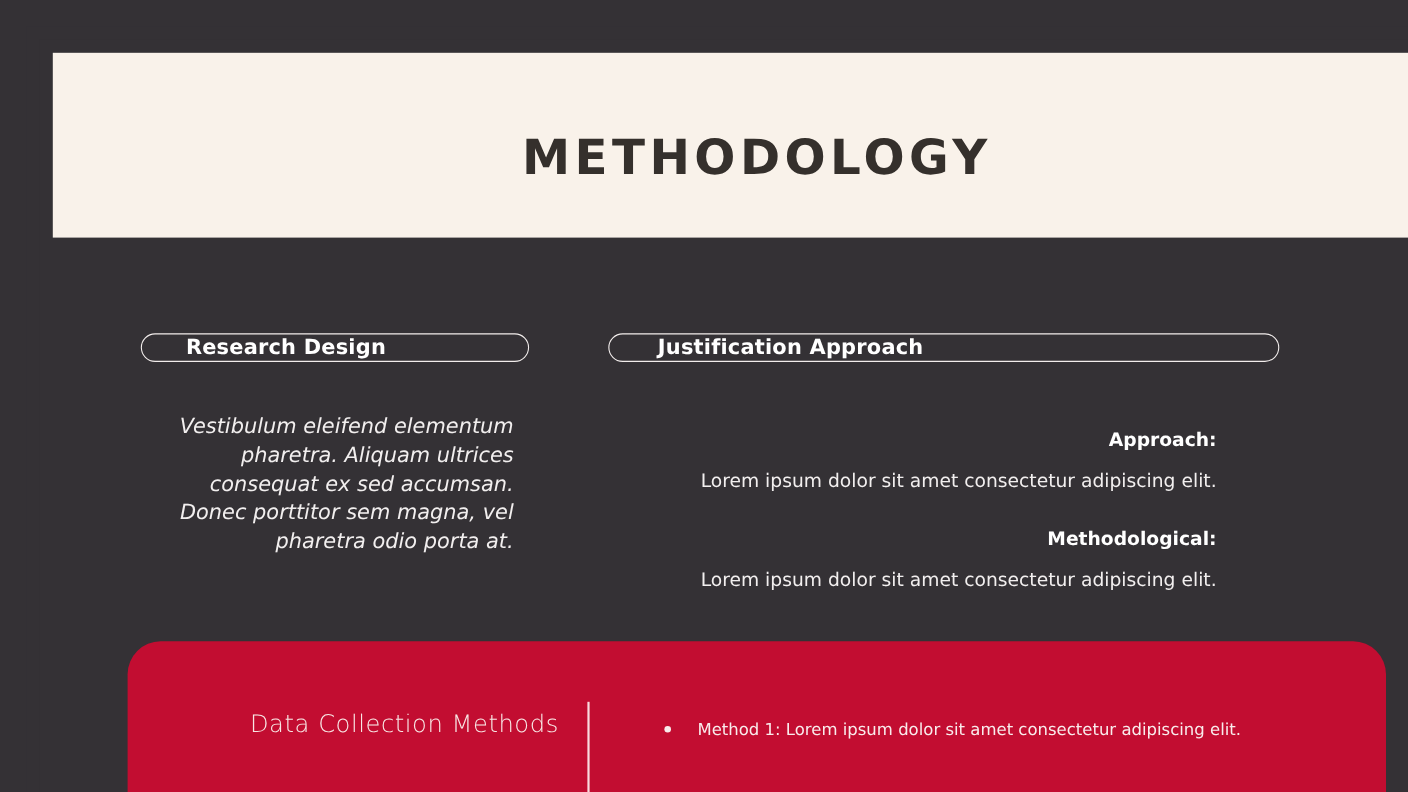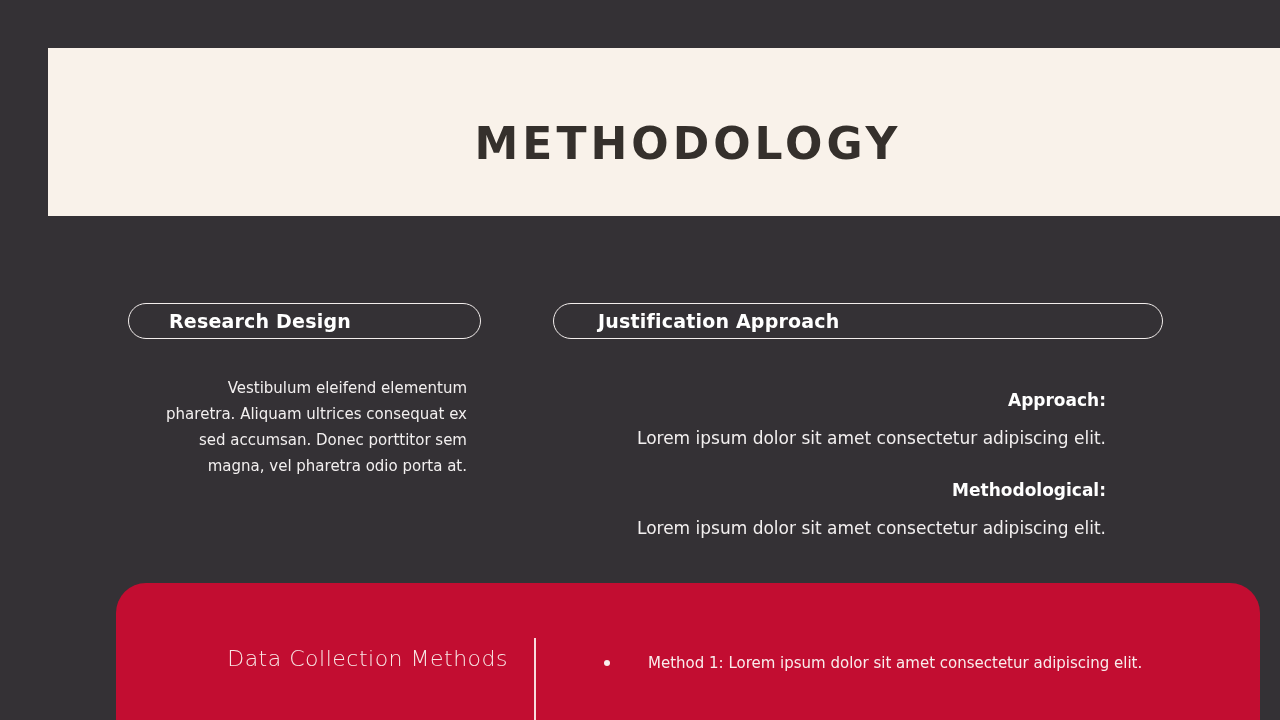--- a/index.html
+++ b/index.html
@@ -26,41 +26,42 @@
     padding-top: 22px;
     font-size: 44px;
     font-weight: 800;
     letter-spacing: 4px;
     color: #35302C;
   }
 
   
   .pill {
     position: absolute;
-    height: 36px;
+    height: 26px;
     border: 1.5px solid #F2EDEC;
     border-radius: 24px;
     display: flex;
     align-items: center;
     color: #FFFFFF;
     font-weight: bold;
     font-size: 19px;
     letter-spacing: 0.2px;
   }
   .pill-left  { left: 80px;  top: 255px; width: 353px; padding-left: 28px; }
   .pill-right { left: 505px; top: 255px; width: 610px; padding-left: 32px; }
 
   
   .left-body {
     position: absolute;
     left: 107px; top: 327px;
     width: 312px;
-    font-size: 15px;
+    font-size: 19px;
     line-height: 26px;
     color: #F2EFEF;
+    font-style: italic;
   }
 
   
   .right-col {
     position: absolute;
     left: 537px; top: 327px;
     width: 545px;
     color: #F2EFEF;
     font-size: 17px;
     line-height: 26px;
@@ -96,21 +97,20 @@
     position: absolute;
     left: 452px; top: 41px;
     list-style: none;
     color: #F9ECEC;
     font-size: 15px;
   }
   .methods li {
     display: flex;
     align-items: center;
     height: 29px;
-    gap: 14px;
   }
   .dot {
     width: 6px; height: 6px;
     border-radius: 50%;
     background: #F9ECEC;
     margin-right: 12px;
     flex: 0 0 auto;
   }
 </style>
 </head>

